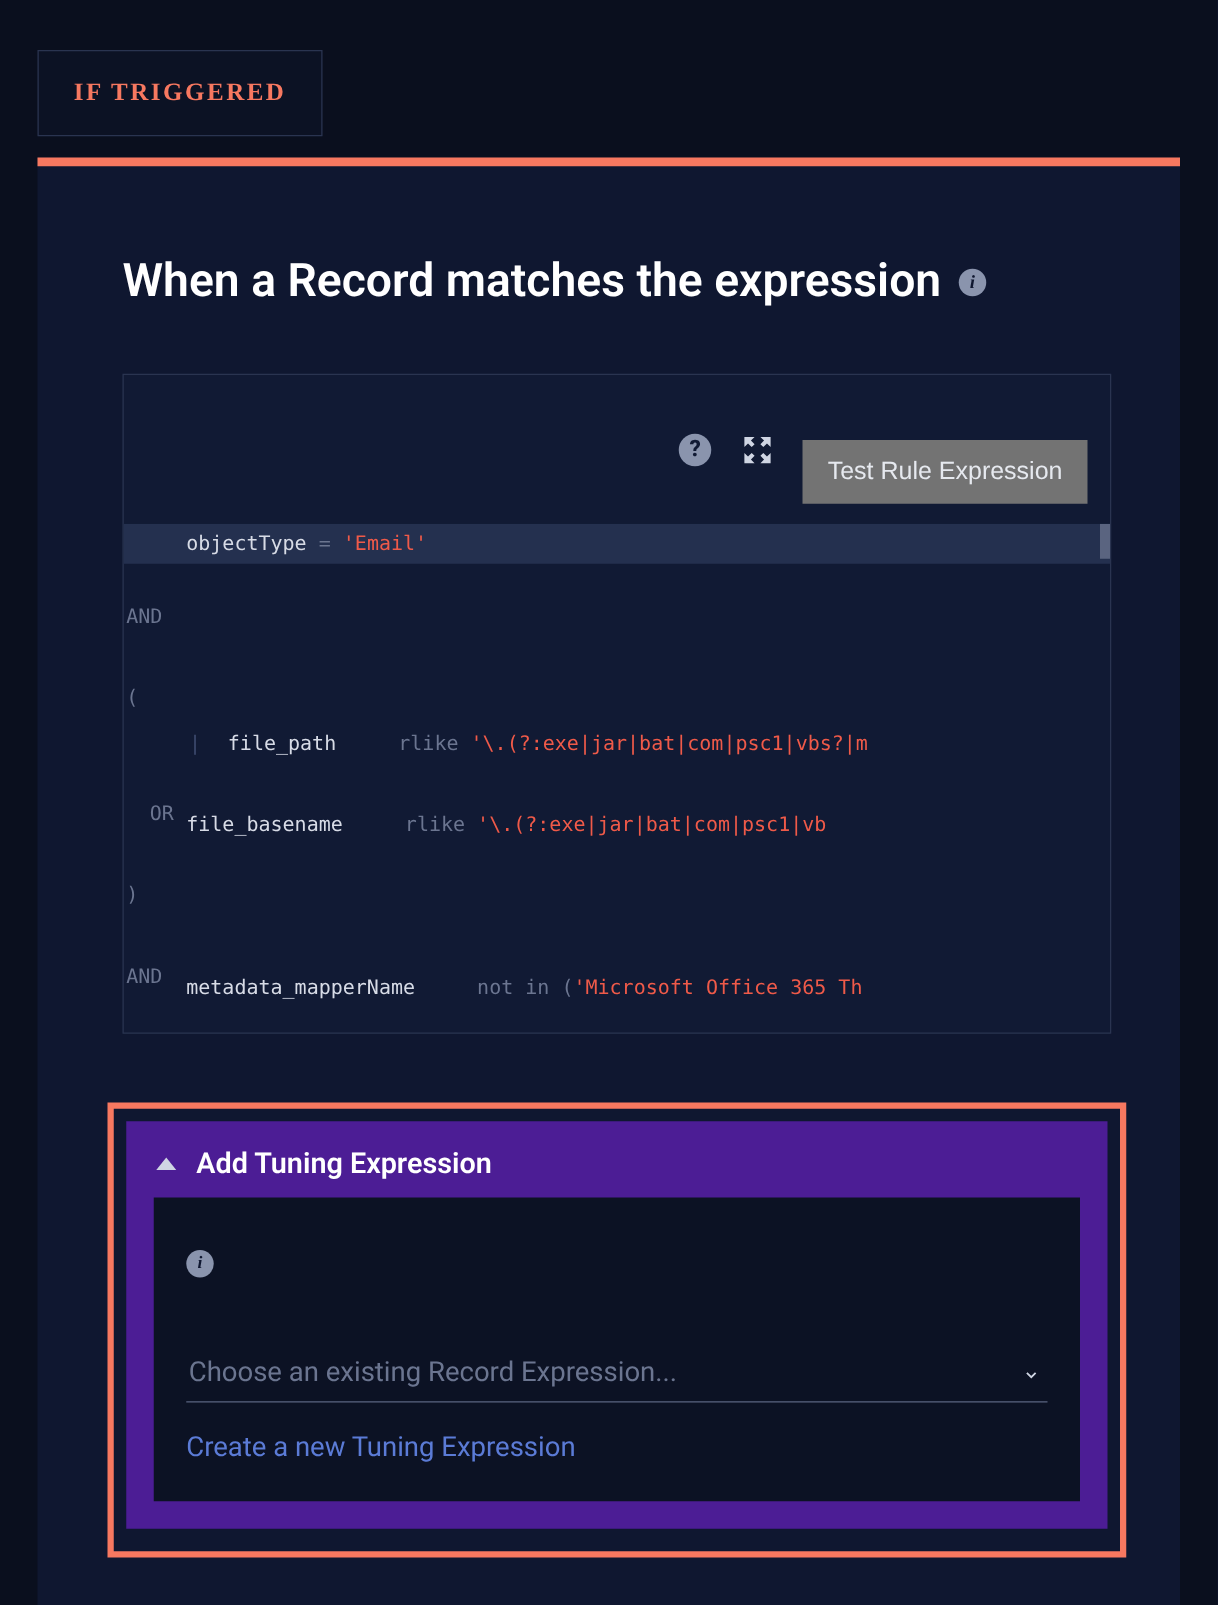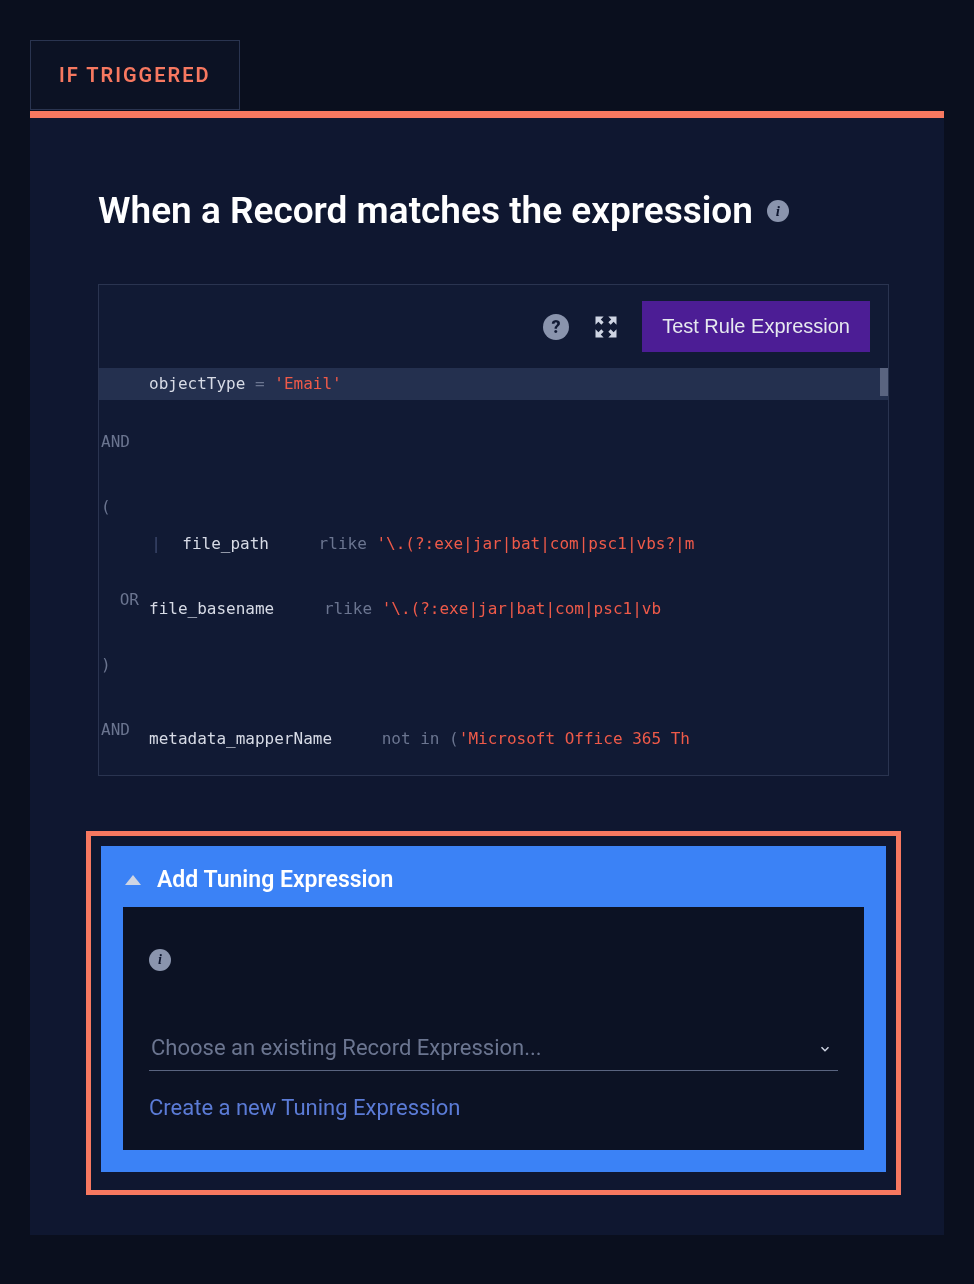--- a/index.html
+++ b/index.html
@@ -5,21 +5,22 @@
   * { box-sizing: border-box; margin: 0; padding: 0; }
   body {
     background: #0a0f1e;
     font-family: -apple-system, BlinkMacSystemFont, "Segoe UI", Roboto, Helvetica, Arial, sans-serif;
     width: 974px;
     height: 1284px;
     overflow: hidden;
     color: #e6e9ef;
   }
   .tab-container {
-    padding: 40px 30px 1px 30px;
+    padding: 40px 30px 17px 30px;
+    font-family: Liberation Serif, serif;
   }
   .tab {
     display: inline-block;
     border: 1px solid #2a3450;
     background: #0c1224;
     color: #f77860;
     font-size: 20px;
     font-weight: 600;
     letter-spacing: 2px;
     padding: 22px 28px;
@@ -80,26 +81,27 @@
     width: 26px; height: 26px;
     border-radius: 50%;
     background: #8a94ad;
     color: #111a34;
     font-weight: 800;
     font-size: 18px;
     display: flex; align-items: center; justify-content: center;
   }
   .expand-icon svg { width: 28px; height: 28px; }
   .test-btn {
-    background: #4c1d95;
+    background: #737373;
     color: #e6e9ef;
     border: none;
     font-size: 20px;
     padding: 14px 20px;
     cursor: pointer;
+    margin-top: 36px;
   }
   .code-area {
     font-family: ui-monospace, SFMono-Regular, Menlo, Monaco, Consolas, monospace;
     font-size: 16px;
     line-height: 1.75;
     white-space: pre;
     overflow: hidden;
     padding: 0 0 22px 0;
     position: relative;
   }
@@ -132,21 +134,21 @@
     width: 8px; height: 28px;
     background: #5a6480;
   }
 
   .tuning-outline {
     margin: 55px -12px 0 -12px;
     border: 5px solid #f77860;
     padding: 10px 10px 18px 10px;
   }
   .tuning-panel {
-    background: #3b82f6;
+    background: #4c1d95;
   }
   .tuning-header {
     display: flex;
     align-items: center;
     gap: 16px;
     padding: 20px 24px 14px 24px;
     cursor: pointer;
   }
   .caret-up {
     width: 0; height: 0;

